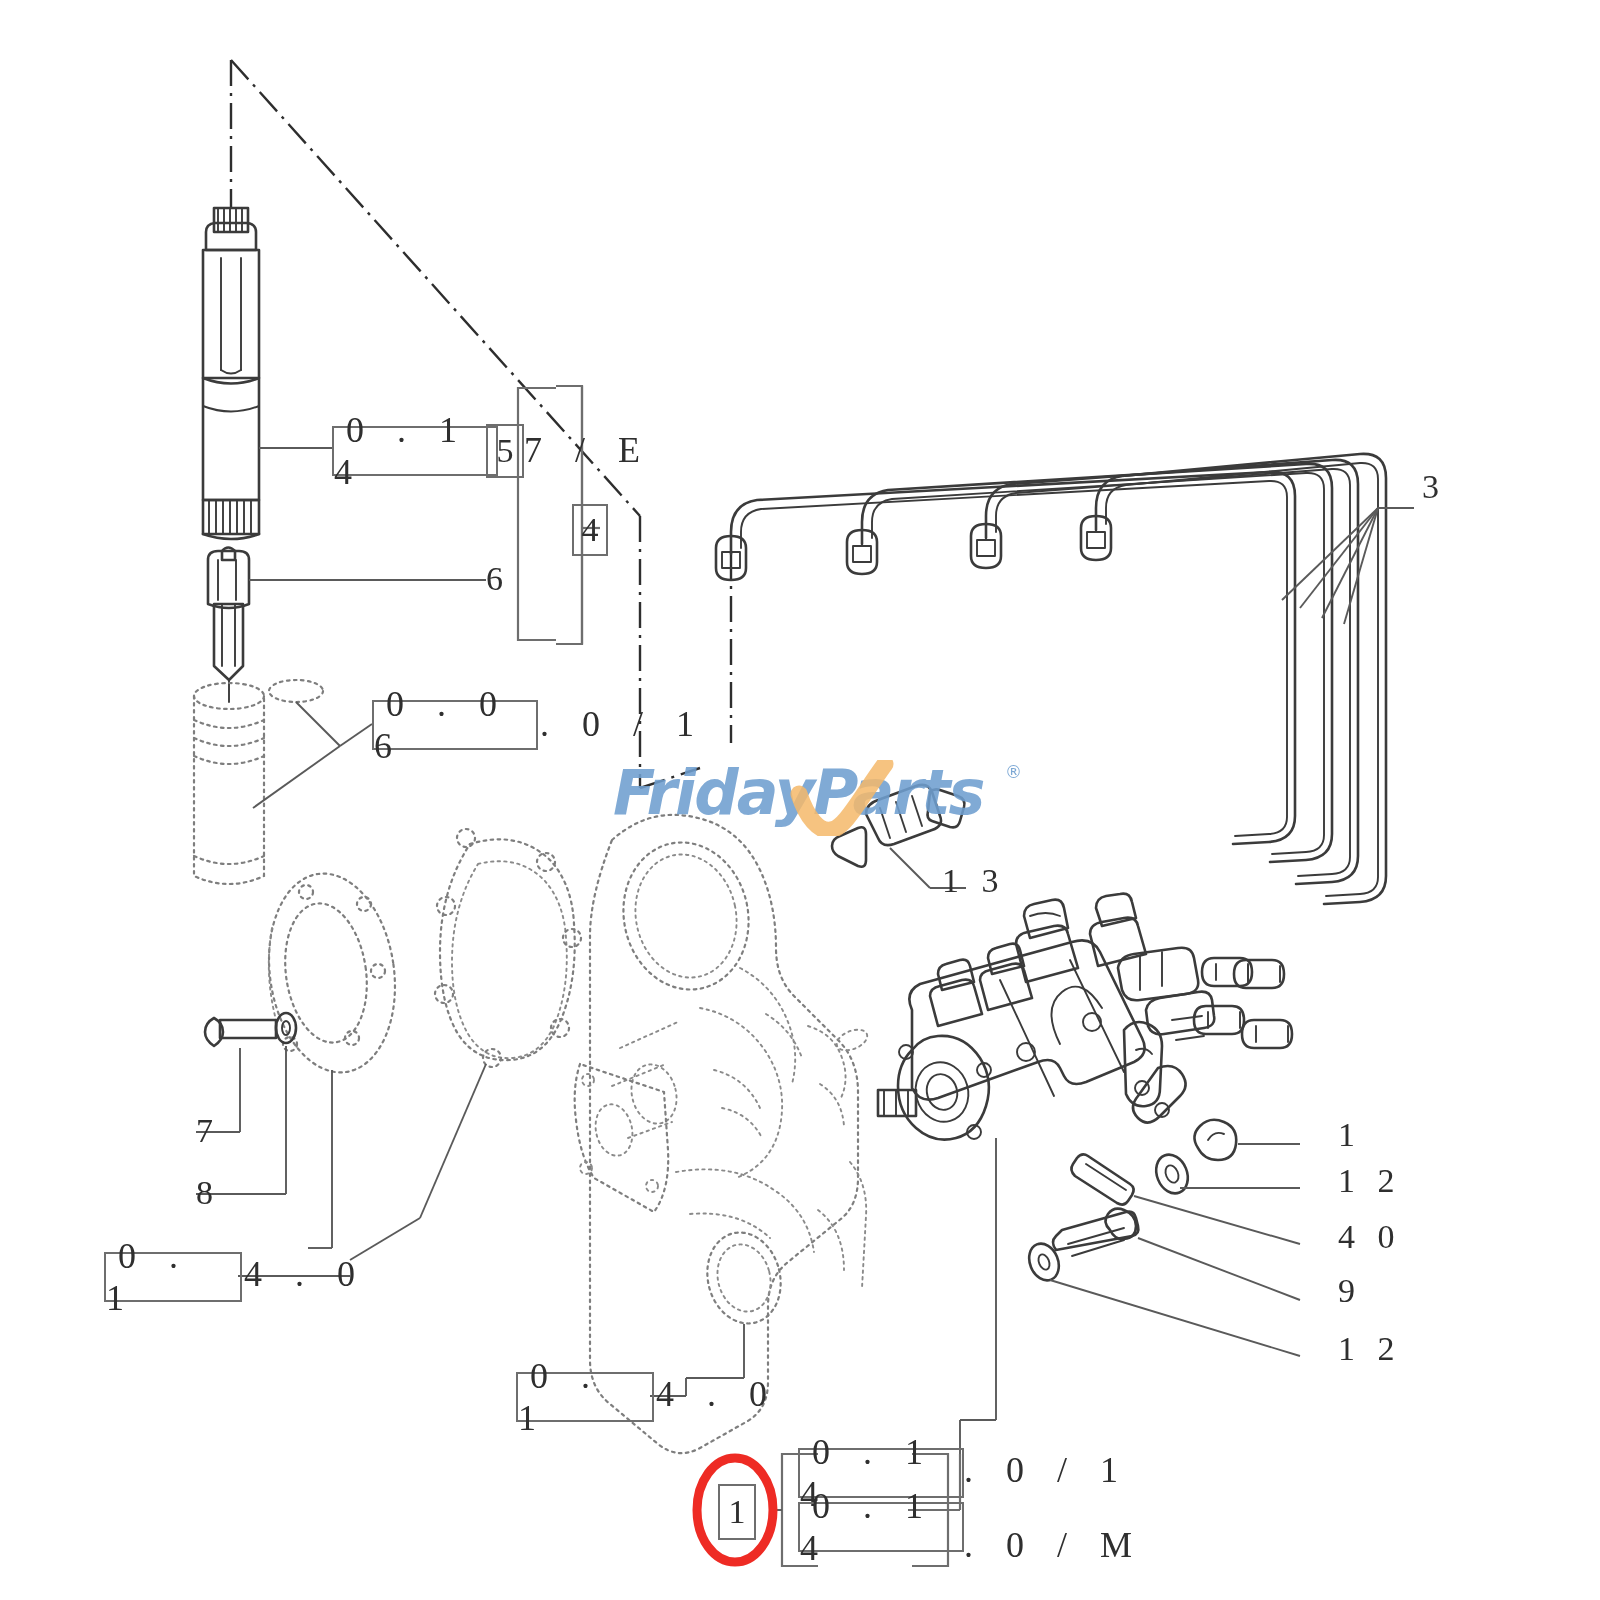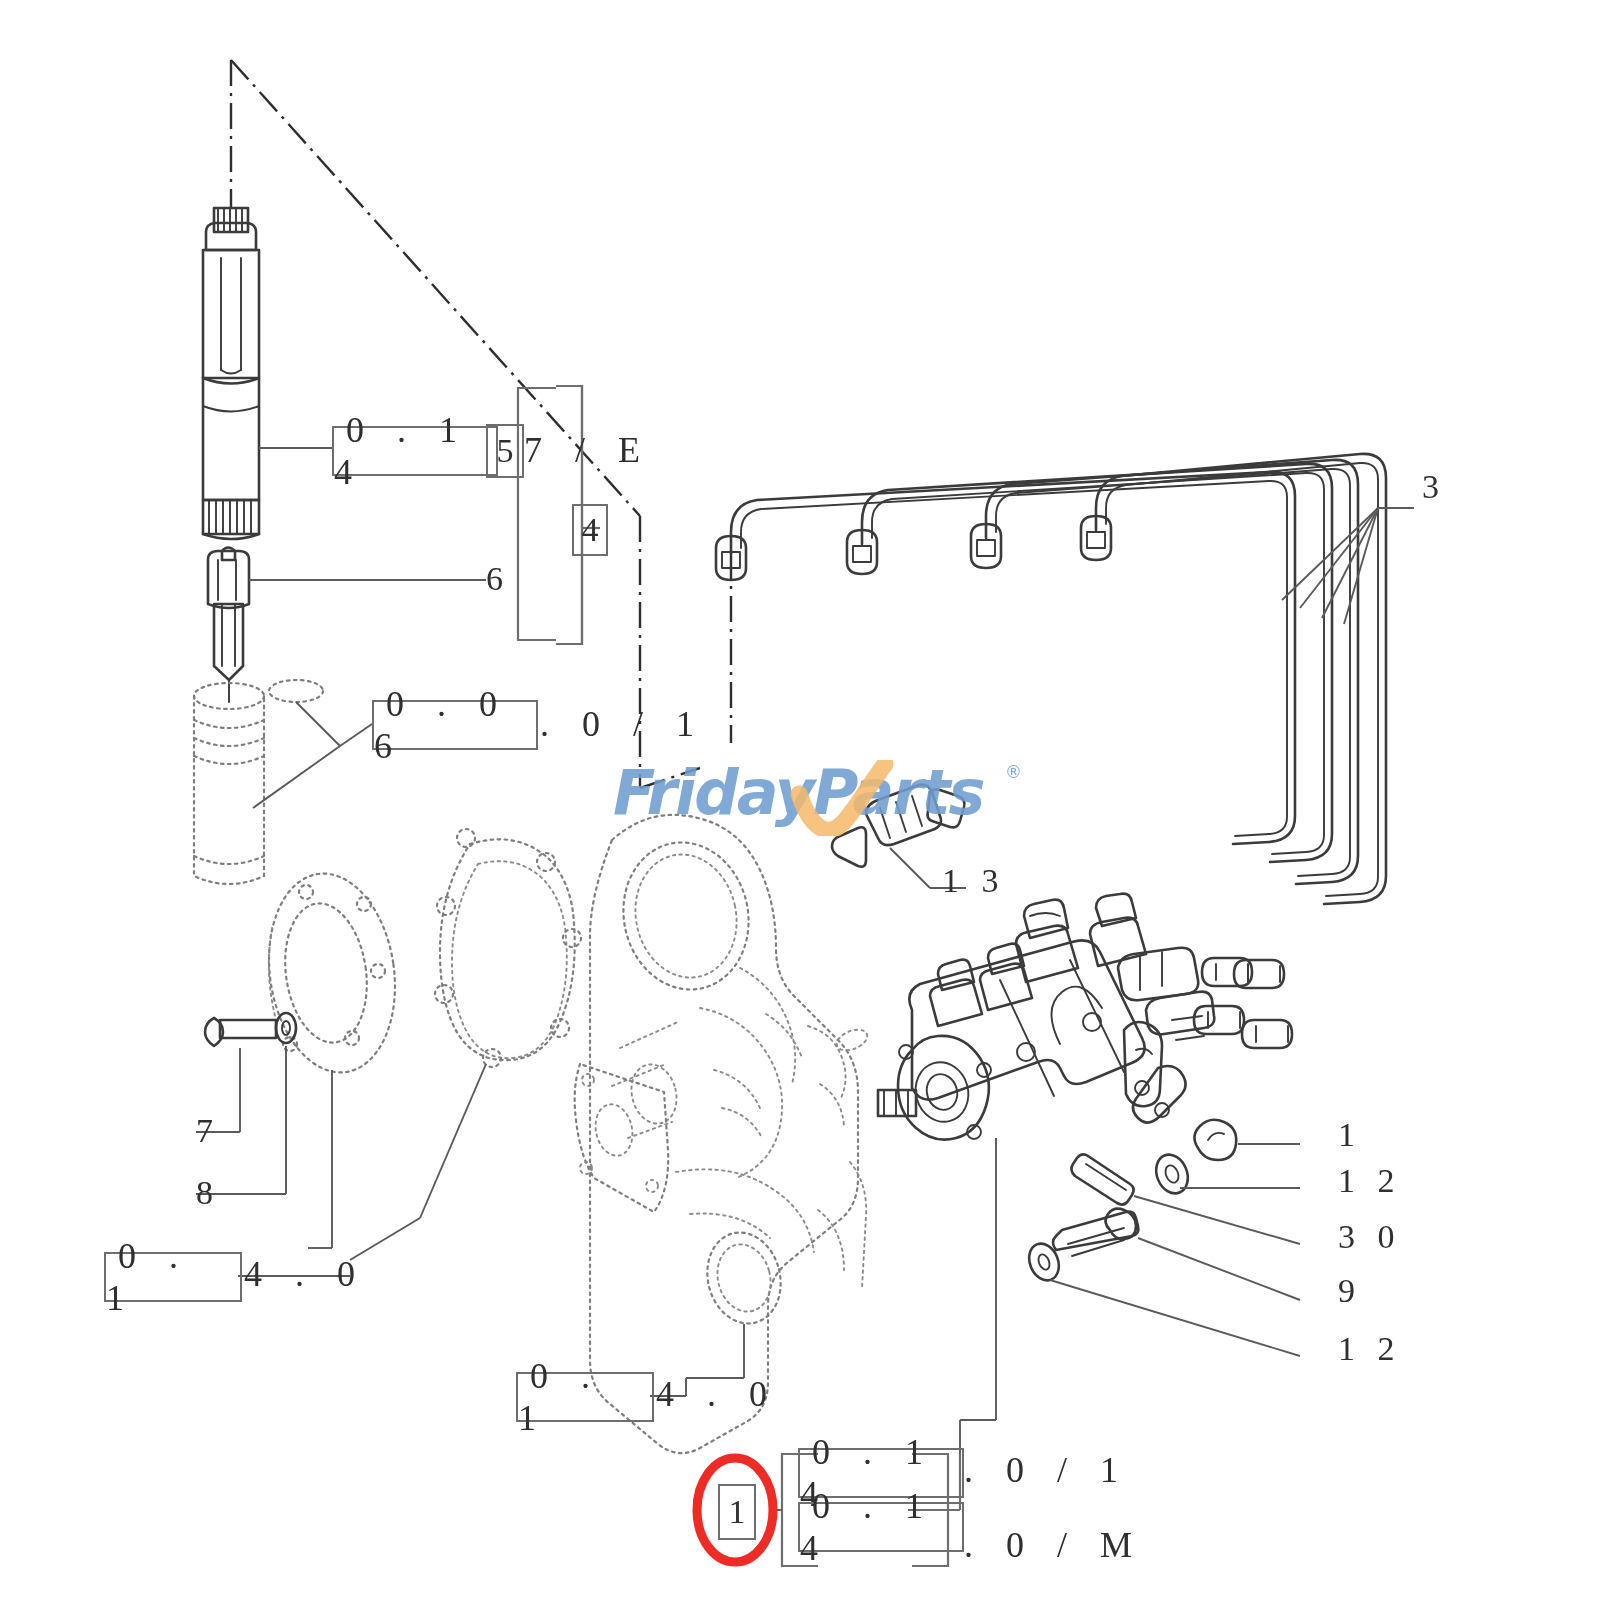--- a/index.html
+++ b/index.html
@@ -371,21 +371,21 @@
   <div class="lbl suffix" style="left:964px;top:1444px;">. 0 / 1</div>
 
   <div class="codebox" style="left:798px;top:1494px;width:162px;height:46px;">0 . 1 4</div>
   <div class="lbl suffix" style="left:964px;top:1498px;margin-top:21px;">. 0 / M</div>
 
   <div class="lbl num2" style="left:1422px;top:462px;">3</div>
   <div class="lbl num" style="left:942px;top:856px;">1 3</div>
 
   <div class="lbl num2" style="left:1338px;top:1110px;">1</div>
   <div class="lbl num" style="left:1338px;top:1156px;">1 2</div>
-  <div class="lbl num" style="left:1338px;top:1212px;">3 0</div>
+  <div class="lbl num" style="left:1338px;top:1212px;">4 0</div>
   <div class="lbl num2" style="left:1338px;top:1266px;">9</div>
   <div class="lbl num" style="left:1338px;top:1324px;">1 2</div>
 
   <div id="logo">
     <span class="word">FridayParts</span>
     <svg class="swoosh" viewBox="0 0 110 76">
       <path d="M10,34 C18,58 30,72 42,70 C56,68 70,40 96,4" fill="none" stroke="#f4b96a" stroke-width="17" stroke-linecap="round" stroke-linejoin="round" opacity="0.85"></path>
     </svg>
     <span class="reg" style="left:392px;top:6px;">®</span>
   </div>

